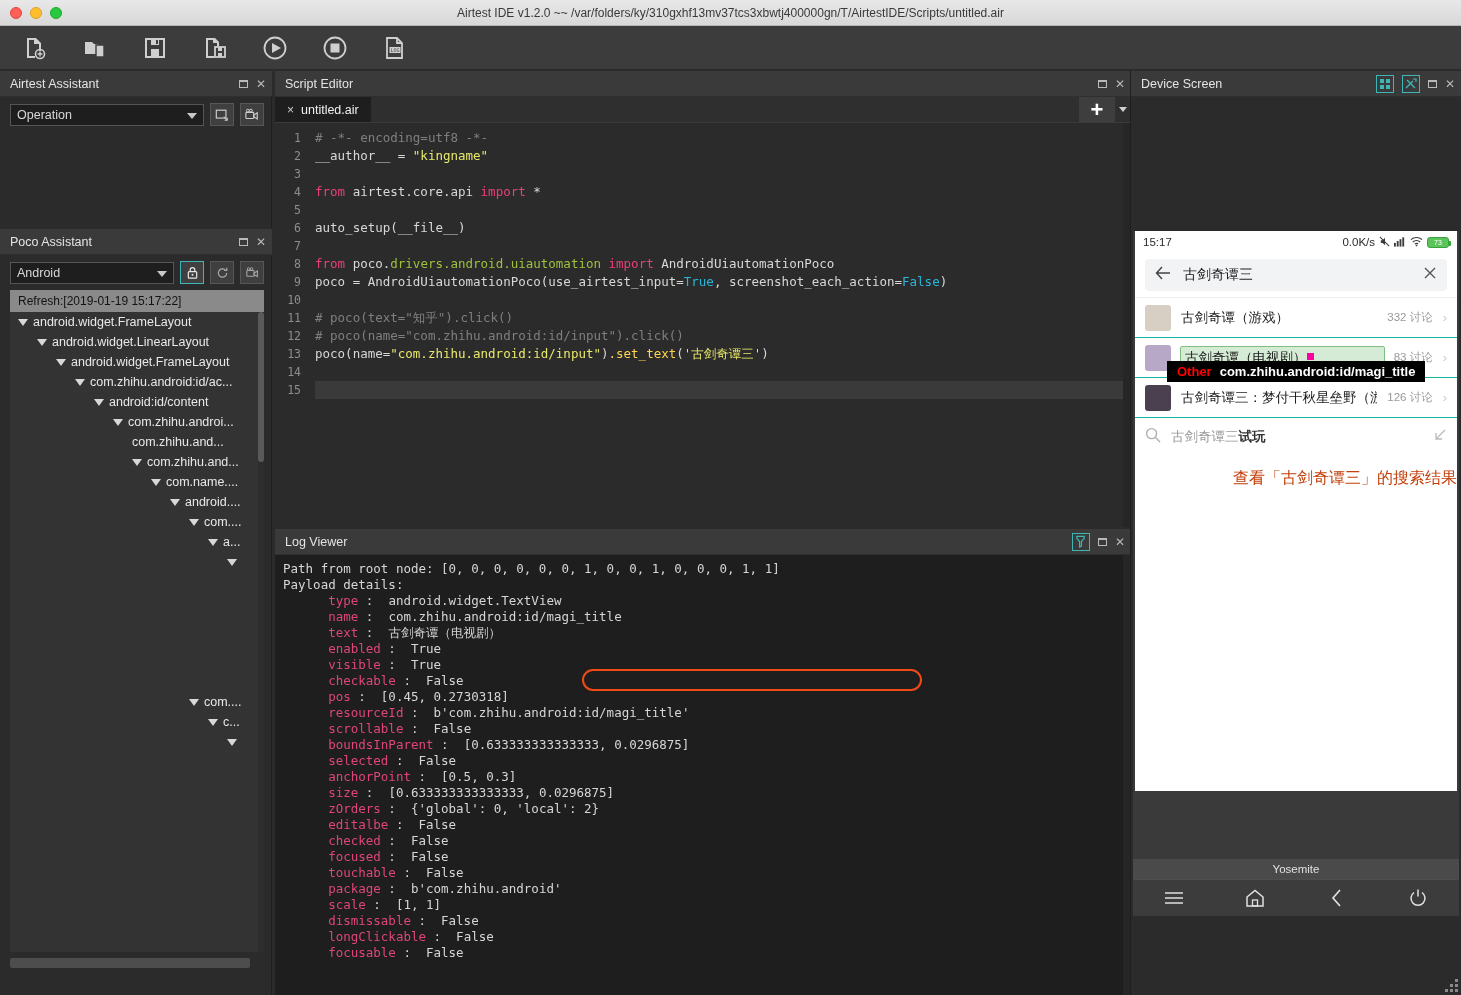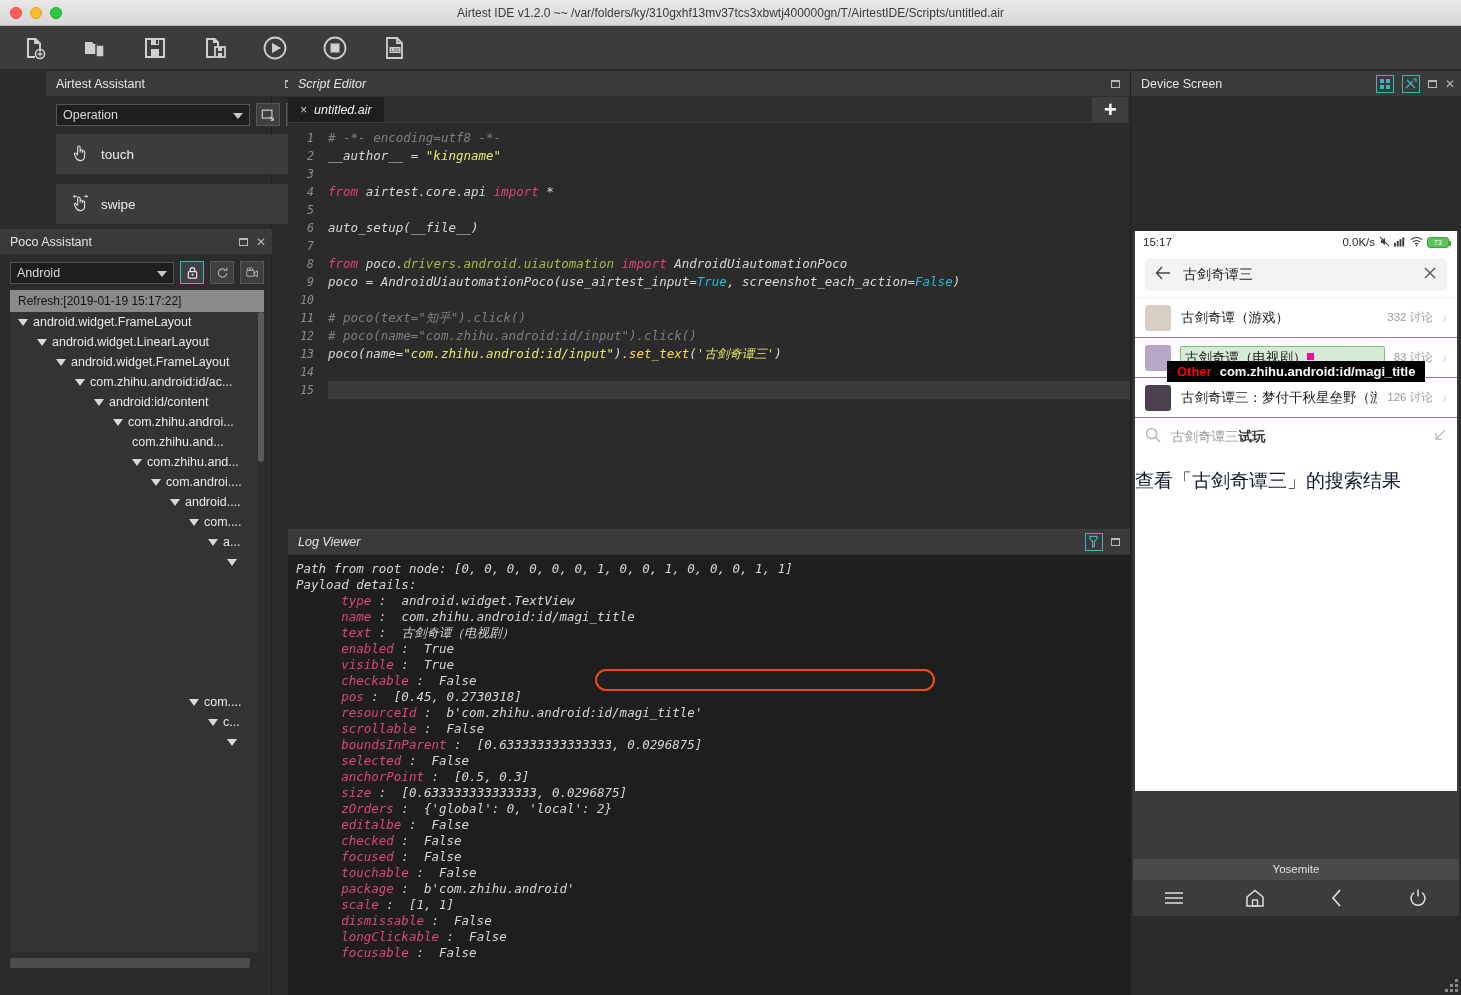--- a/index.html
+++ b/index.html
@@ -72,21 +72,21 @@
     background: #3a3a3a; cursor: pointer;
   }
 
   
   #left-col {
     position: absolute; left: 0; top: 0;
     width: 272px; height: 924px;
     background: #2b2b2b;
     border-right: 1px solid #1f1f1f;
   }
-  #airtest-assistant { position: absolute; top: 0; left: 0; width: 272px; height: 158px; margin-left: 46px; }
+  #airtest-assistant { position: absolute; top: 0; left: 0; width: 272px; height: 158px; }
   #poco-assistant { position: absolute; top: 158px; left: 0; width: 272px; height: 766px; }
 
   .combo-row { display: flex; align-items: center; padding: 6px 8px 4px 10px; gap: 6px; }
   .combo {
     flex: 1; height: 22px;
     background: #1e1e1e; border: 1px solid #555;
     display: flex; align-items: center;
     padding: 0 6px; font-size: 12.5px; color: #d8d8d8;
     position: relative; cursor: pointer;
   }
@@ -146,24 +146,23 @@
   .hscroll {
     height: 14px; background: #2b2b2b; margin: 4px 0 0 0; position: relative;
   }
   .hscroll i {
     position: absolute; left: 0; top: 2px; height: 10px; width: 240px;
     background: #4d4d4d; border-radius: 2px; display: block;
   }
 
   
   #center-col {
-    position: absolute; left: 288px; top: 0;
+    position: absolute; left: 275px; top: 0;
     width: 856px; height: 924px;
     background: #2b2b2b;
-    font-style: italic;
   }
   #script-editor { position: absolute; top: 0; left: 0; width: 856px; height: 456px; }
   #log-viewer { position: absolute; top: 458px; left: 0; width: 856px; height: 466px; }
 
   .tabbar {
     height: 26px; background: #2f2f2f;
     display: flex; align-items: stretch; border-bottom: 1px solid #3a3a3a;
   }
   .tab {
     background: #1e1e1e; display: flex; align-items: center; gap: 7px;
@@ -291,21 +290,21 @@
     font-size: 13px; white-space: nowrap; z-index: 5;
   }
   #poco-tooltip .other { color: #ff0000; font-weight: bold; margin-right: 8px; }
   #poco-tooltip .rid { color: #fff; font-weight: bold; }
   .sug-row {
     height: 38px; display: flex; align-items: center; padding: 0 10px; gap: 10px;
   }
   .sug-text { flex: 1; font-size: 13.5px; color: #999; }
   .sug-text b { color: #333; }
   .view-all {
-    text-align: left; padding: 12px 0; font-size: 19px; color: #0f172a;
+    text-align: right; padding: 12px 0; font-size: 16px; color: #c2410c;
   }
   #device-name {
     position: absolute; left: 2px; top: 788px; width: 326px; height: 20px;
     background: #4a4a4a; color: #e0e0e0; font-size: 11.5px;
     display: flex; align-items: center; justify-content: center;
   }
   #navbar {
     position: absolute; left: 2px; top: 808px; width: 326px; height: 38px;
     background: #3c3c3c; display: flex; align-items: center; justify-content: space-around;
     border-top: 1px solid #4f4f4f; border-bottom: 1px solid #2a2a2a;
@@ -408,40 +407,20 @@
         </div>
         <div class="sq-btn">
           <svg width="14" height="14" viewBox="0 0 16 16">
               <rect x="1" y="5" width="9" height="7" rx="1" fill="none" stroke="#cfcfcf" stroke-width="1.3"></rect>
               <path d="M10 8l4-2.5v7L10 10z" fill="none" stroke="#cfcfcf" stroke-width="1.3"></path>
               <circle cx="3.2" cy="3" r="1.6" fill="none" stroke="#cfcfcf" stroke-width="1.1"></circle>
               <circle cx="6.8" cy="3" r="1.6" fill="none" stroke="#cfcfcf" stroke-width="1.1"></circle>
             </svg>
         </div>
       </div>
-      <div class="op-list">
-        <div class="op-scroll"></div>
-        <div class="op-item">
-          <span>
-            <svg width="17" height="19" viewBox="0 0 18 20">
-                <path d="M6 12V4.5a1.3 1.3 0 012.6 0V10M8.6 10V8.2a1.2 1.2 0 012.4 0V10.6M11 10.6V9.4a1.2 1.2 0 012.4 0v4.4c0 3-1.8 4.8-4.4 4.8-2.6 0-4-1.3-5-3.4L2.6 12c-.5-1 .9-2 1.7-1l1.7 2" fill="none" stroke="#e6e6e6" stroke-width="1.1"></path>
-              </svg>
-          </span>
-          <span>touch</span>
-        </div>
-        <div class="op-item">
-          <span>
-            <svg width="17" height="19" viewBox="0 0 18 20">
-                <path d="M6 12V5.5a1.3 1.3 0 012.6 0V10M8.6 10V8.6a1.2 1.2 0 012.4 0V10.8M11 10.8V9.6a1.2 1.2 0 012.4 0v4.2c0 3-1.8 4.8-4.4 4.8-2.6 0-4-1.3-5-3.4L2.6 12.4c-.5-1 .9-2 1.7-1l1.7 2" fill="none" stroke="#e6e6e6" stroke-width="1.1"></path>
-                <path d="M1.5 3.5h4M1.5 3.5l1.4-1.3M1.5 3.5l1.4 1.3M16.5 3.5h-4M16.5 3.5l-1.4-1.3M16.5 3.5l-1.4 1.3" stroke="#e6e6e6" stroke-width="1" fill="none"></path>
-              </svg>
-          </span>
-          <span>swipe</span>
-        </div>
-      </div>
     </div>
 
     <div id="poco-assistant">
       <div class="panel-header">
         <div class="panel-title">Poco Assistant</div>
         <div class="hdr-icons">
           <div class="hdr-sq"></div>
           <div class="hdr-icon">✕</div>
         </div>
       </div>
@@ -504,21 +483,21 @@
             </div>
             <div class="tnode" style="padding-left: 122px;">
               <span>com.zhihu.and...</span>
             </div>
             <div class="tnode" style="padding-left: 122px;">
               <i class="tri"></i>
               <span>com.zhihu.and...</span>
             </div>
             <div class="tnode" style="padding-left: 141px;">
               <i class="tri"></i>
-              <span>com.androi....</span>
+              <span>com.name....</span>
             </div>
             <div class="tnode" style="padding-left: 160px;">
               <i class="tri"></i>
               <span>android....</span>
             </div>
             <div class="tnode" style="padding-left: 179px;">
               <i class="tri"></i>
               <span>com....</span>
             </div>
             <div class="tnode" style="padding-left: 198px;">

